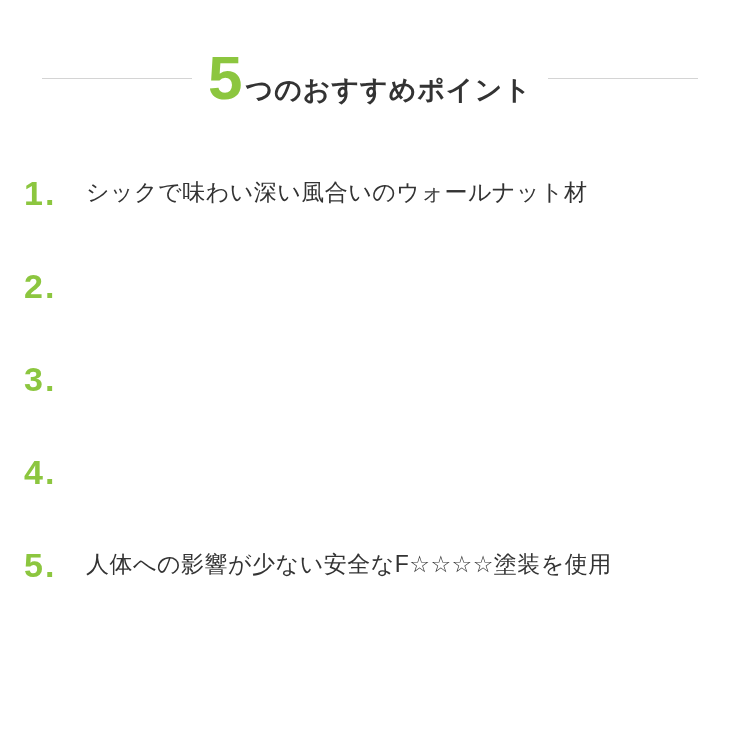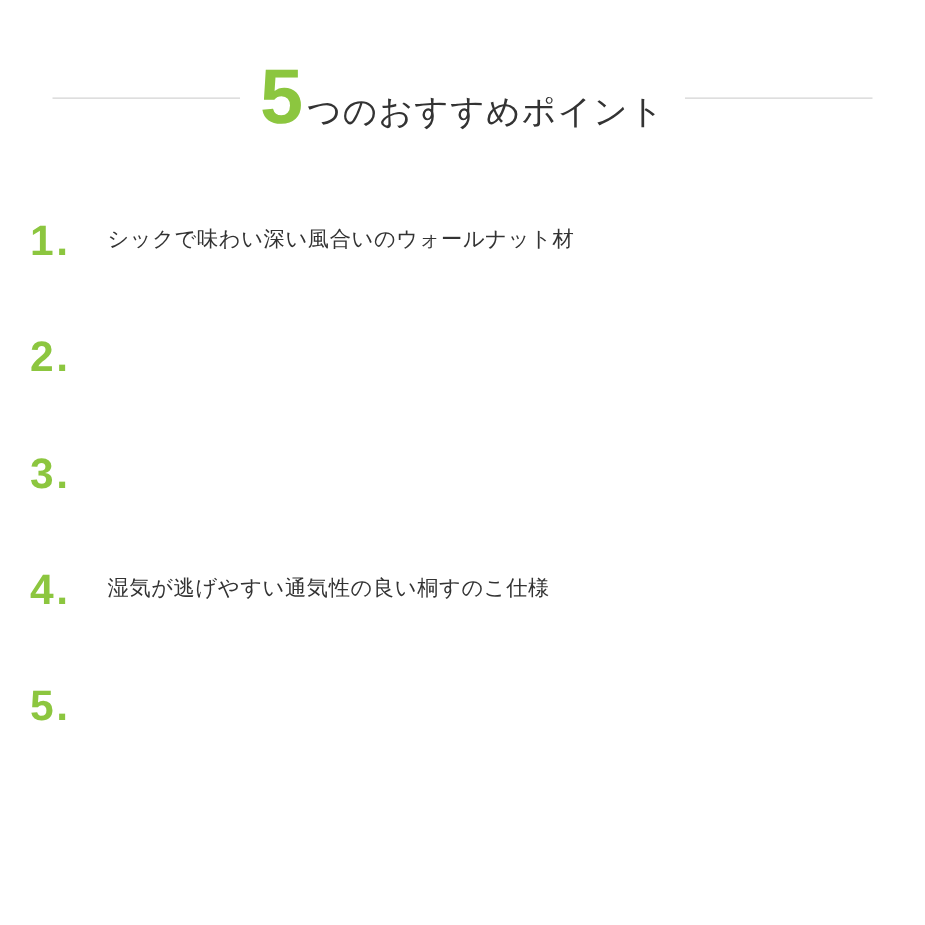--- a/index.html
+++ b/index.html
@@ -50,21 +50,21 @@
   .heading-number {
     font-size: 62px;
     line-height: 1;
     font-weight: bold;
     color: #8cc63f;
     letter-spacing: -1px;
   }
   .heading-rest {
     font-size: 27px;
     line-height: 1;
-    font-weight: normal;
+    font-weight: bold;
     color: #333333;
     letter-spacing: 1px;
     margin-left: 4px;
   }
 
   
   .points-list {
     position: absolute;
     top: 146px;
     left: 0;
@@ -80,21 +80,21 @@
   .point-num {
     flex: 0 0 62px;
     font-size: 34px;
     line-height: 1;
     font-weight: bold;
     color: #8cc63f;
     letter-spacing: 2px;
     text-align: left;
   }
   .point-text {
-    font-size: 17px;
+    font-size: 23px;
     line-height: 1.35;
     color: #333333;
     letter-spacing: 0.5px;
     white-space: nowrap;
   }
 </style>
 </head>
 <body>
 
 <div class="page">
@@ -118,22 +118,22 @@
     <div class="point-row">
       <span class="point-num">2.</span>
     </div>
 
     <div class="point-row">
       <span class="point-num">3.</span>
     </div>
 
     <div class="point-row">
       <span class="point-num">4.</span>
-      <span class="point-text">湿気が逃げやすい通気性の良い桐すのこ仕様</span>
     </div>
 
     <div class="point-row">
       <span class="point-num">5.</span>
+      <span class="point-text">人体への影響が少ない安全なF☆☆☆☆塗装を使用</span>
     </div>
 
   </div>
 
 </div>
 
 </body></html>

